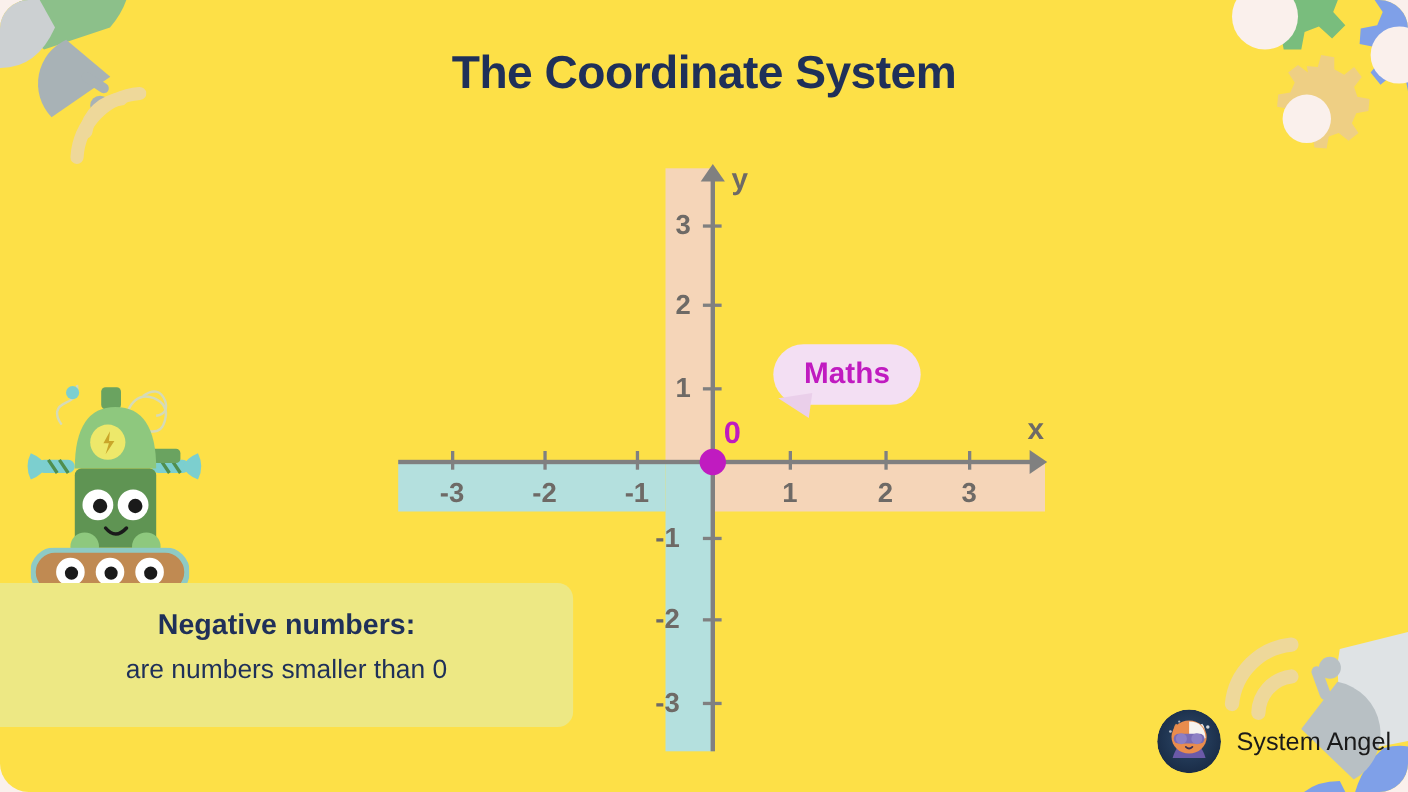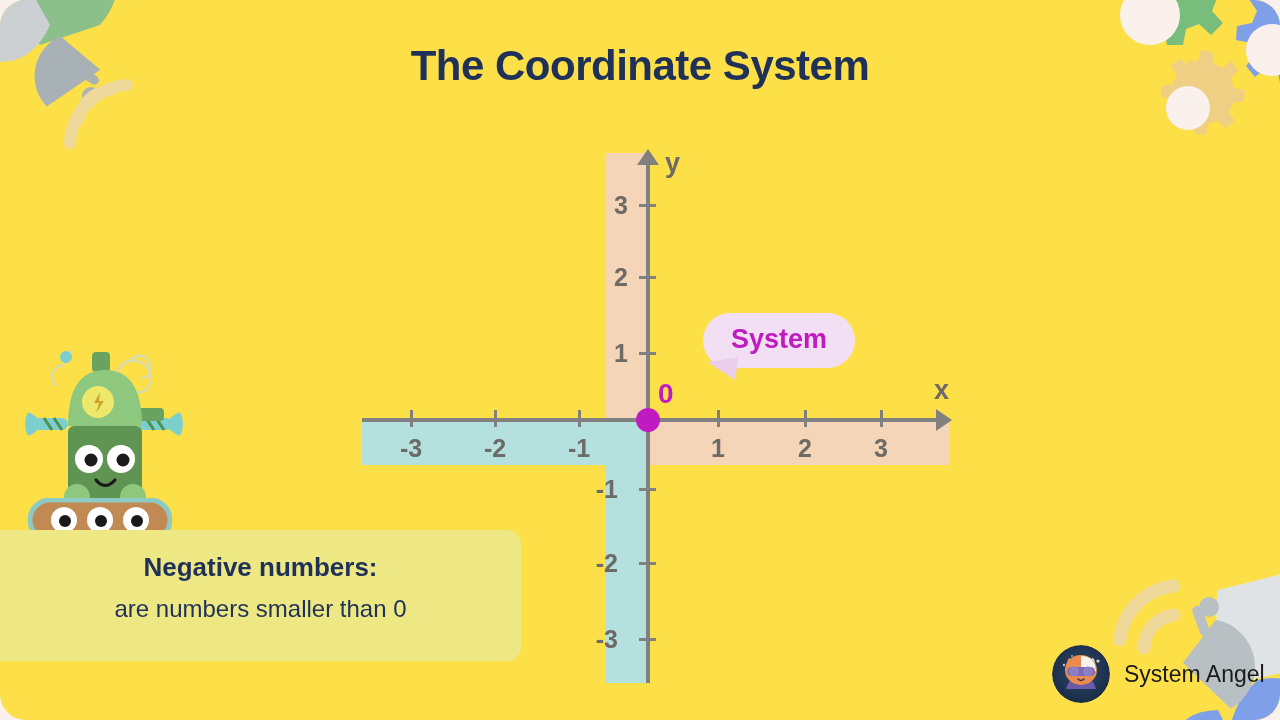--- a/index.html
+++ b/index.html
@@ -225,21 +225,21 @@
     <div class="axis-num" style="left:563px; top:549px; width:55px; text-align:right;">-2</div>
     <div class="axis-num" style="left:563px; top:625px; width:55px; text-align:right;">-3</div>
 
     <div class="axis-letter" id="label-x">x</div>
     <div class="axis-letter" id="label-y">y</div>
 
     <div class="abs" id="origin-dot"></div>
     <div class="abs" id="origin-zero">0</div>
 
     <div class="abs" id="origin-bubble-wrap">
-      <div id="origin-bubble">System</div>
+      <div id="origin-bubble">Maths</div>
       <div id="origin-bubble-tail"></div>
     </div>
   </div>
 
   <svg class="abs" id="robot" viewBox="0 0 170 210">
     <g fill="none" stroke="#cfd9cc" stroke-width="2.2" opacity="0.85">
       <path d="M36 56 q-10 -14 4 -20 q12 -5 10 -16"></path>
       <path d="M96 44 q8 -18 24 -12 q14 6 10 20 q-3 12 -14 10"></path>
       <path d="M110 30 q14 -10 20 4 q4 12 -8 14"></path>
     </g>

